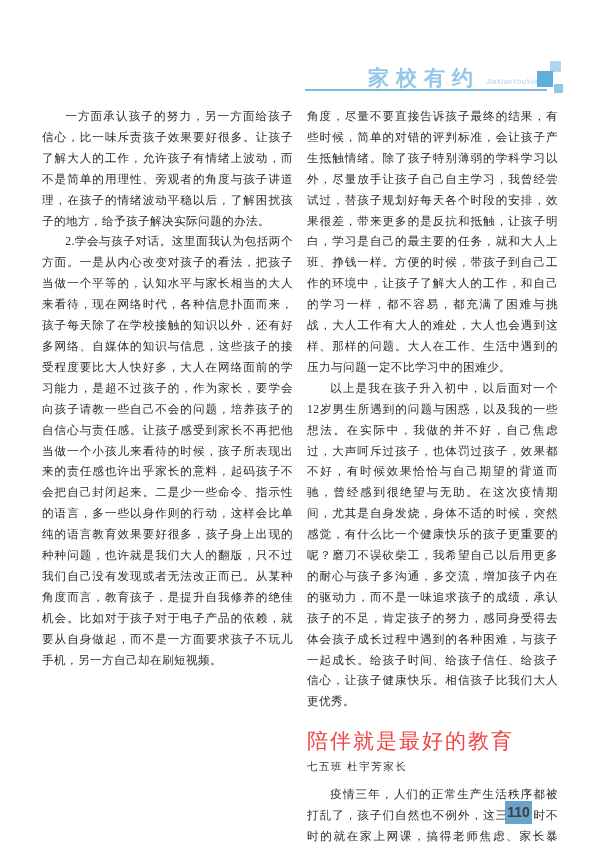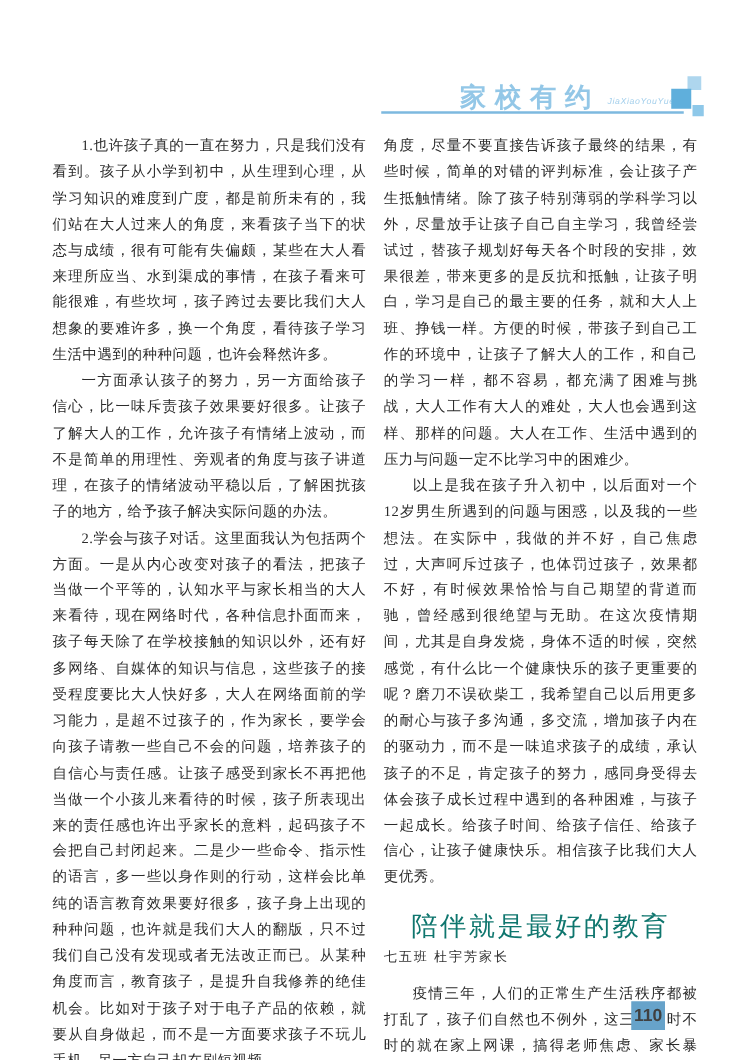--- a/index.html
+++ b/index.html
@@ -65,26 +65,26 @@
     letter-spacing: 0.4px;
   }
   .col.left  { left: 42px; }
   .col.right { left: 307px; }
   .col p { margin: 0; }
   .col p.indent { text-indent: 2em; }
 
   
   .article2-title {
     margin: 14px 0 4px 0;
-    text-align: center;
+    text-align: left;
     font-size: 21px;
     font-weight: normal;
     letter-spacing: 2px;
     line-height: 28px;
-    color: #0f766e;
+    color: #ef4444;
   }
   .article2-byline {
     text-align: left;
     font-size: 10.5px;
     letter-spacing: 1.5px;
     line-height: 16px;
     margin-bottom: 10px;
     color: #333;
   }
 
@@ -114,21 +114,20 @@
     <div class="header-title">家校有约</div>
     <div class="header-sub">JiaXiaoYouYue</div>
     <div class="deco">
       <div class="deco-sq s1"></div>
       <div class="deco-sq s2"></div>
       <div class="deco-sq s3"></div>
     </div>
   </header>
 
   <section class="col left">
-    <p class="indent">1.也许孩子真的一直在努力，只是我们没有看到。孩子从小学到初中，从生理到心理，从学习知识的难度到广度，都是前所未有的，我们站在大人过来人的角度，来看孩子当下的状态与成绩，很有可能有失偏颇，某些在大人看来理所应当、水到渠成的事情，在孩子看来可能很难，有些坎坷，孩子跨过去要比我们大人想象的要难许多，换一个角度，看待孩子学习生活中遇到的种种问题，也许会释然许多。</p>
     <p class="indent">一方面承认孩子的努力，另一方面给孩子信心，比一味斥责孩子效果要好很多。让孩子了解大人的工作，允许孩子有情绪上波动，而不是简单的用理性、旁观者的角度与孩子讲道理，在孩子的情绪波动平稳以后，了解困扰孩子的地方，给予孩子解决实际问题的办法。</p>
     <p class="indent">2.学会与孩子对话。这里面我认为包括两个方面。一是从内心改变对孩子的看法，把孩子当做一个平等的，认知水平与家长相当的大人来看待，现在网络时代，各种信息扑面而来，孩子每天除了在学校接触的知识以外，还有好多网络、自媒体的知识与信息，这些孩子的接受程度要比大人快好多，大人在网络面前的学习能力，是超不过孩子的，作为家长，要学会向孩子请教一些自己不会的问题，培养孩子的自信心与责任感。让孩子感受到家长不再把他当做一个小孩儿来看待的时候，孩子所表现出来的责任感也许出乎家长的意料，起码孩子不会把自己封闭起来。二是少一些命令、指示性的语言，多一些以身作则的行动，这样会比单纯的语言教育效果要好很多，孩子身上出现的种种问题，也许就是我们大人的翻版，只不过我们自己没有发现或者无法改正而已。从某种角度而言，教育孩子，是提升自我修养的绝佳机会。比如对于孩子对于电子产品的依赖，就要从自身做起，而不是一方面要求孩子不玩儿手机，另一方自己却在刷短视频。</p>
 
   </section>
 
   <section class="col right">
     <p>角度，尽量不要直接告诉孩子最终的结果，有些时候，简单的对错的评判标准，会让孩子产生抵触情绪。除了孩子特别薄弱的学科学习以外，尽量放手让孩子自己自主学习，我曾经尝试过，替孩子规划好每天各个时段的安排，效果很差，带来更多的是反抗和抵触，让孩子明白，学习是自己的最主要的任务，就和大人上班、挣钱一样。方便的时候，带孩子到自己工作的环境中，让孩子了解大人的工作，和自己的学习一样，都不容易，都充满了困难与挑战，大人工作有大人的难处，大人也会遇到这样、那样的问题。大人在工作、生活中遇到的压力与问题一定不比学习中的困难少。</p>
     <p class="indent">以上是我在孩子升入初中，以后面对一个12岁男生所遇到的问题与困惑，以及我的一些想法。在实际中，我做的并不好，自己焦虑过，大声呵斥过孩子，也体罚过孩子，效果都不好，有时候效果恰恰与自己期望的背道而驰，曾经感到很绝望与无助。在这次疫情期间，尤其是自身发烧，身体不适的时候，突然感觉，有什么比一个健康快乐的孩子更重要的呢？磨刀不误砍柴工，我希望自己以后用更多的耐心与孩子多沟通，多交流，增加孩子内在的驱动力，而不是一味追求孩子的成绩，承认孩子的不足，肯定孩子的努力，感同身受得去体会孩子成长过程中遇到的各种困难，与孩子一起成长。给孩子时间、给孩子信任、给孩子信心，让孩子健康快乐。相信孩子比我们大人更优秀。</p>
 
     <h1 class="article2-title">陪伴就是最好的教育</h1>

